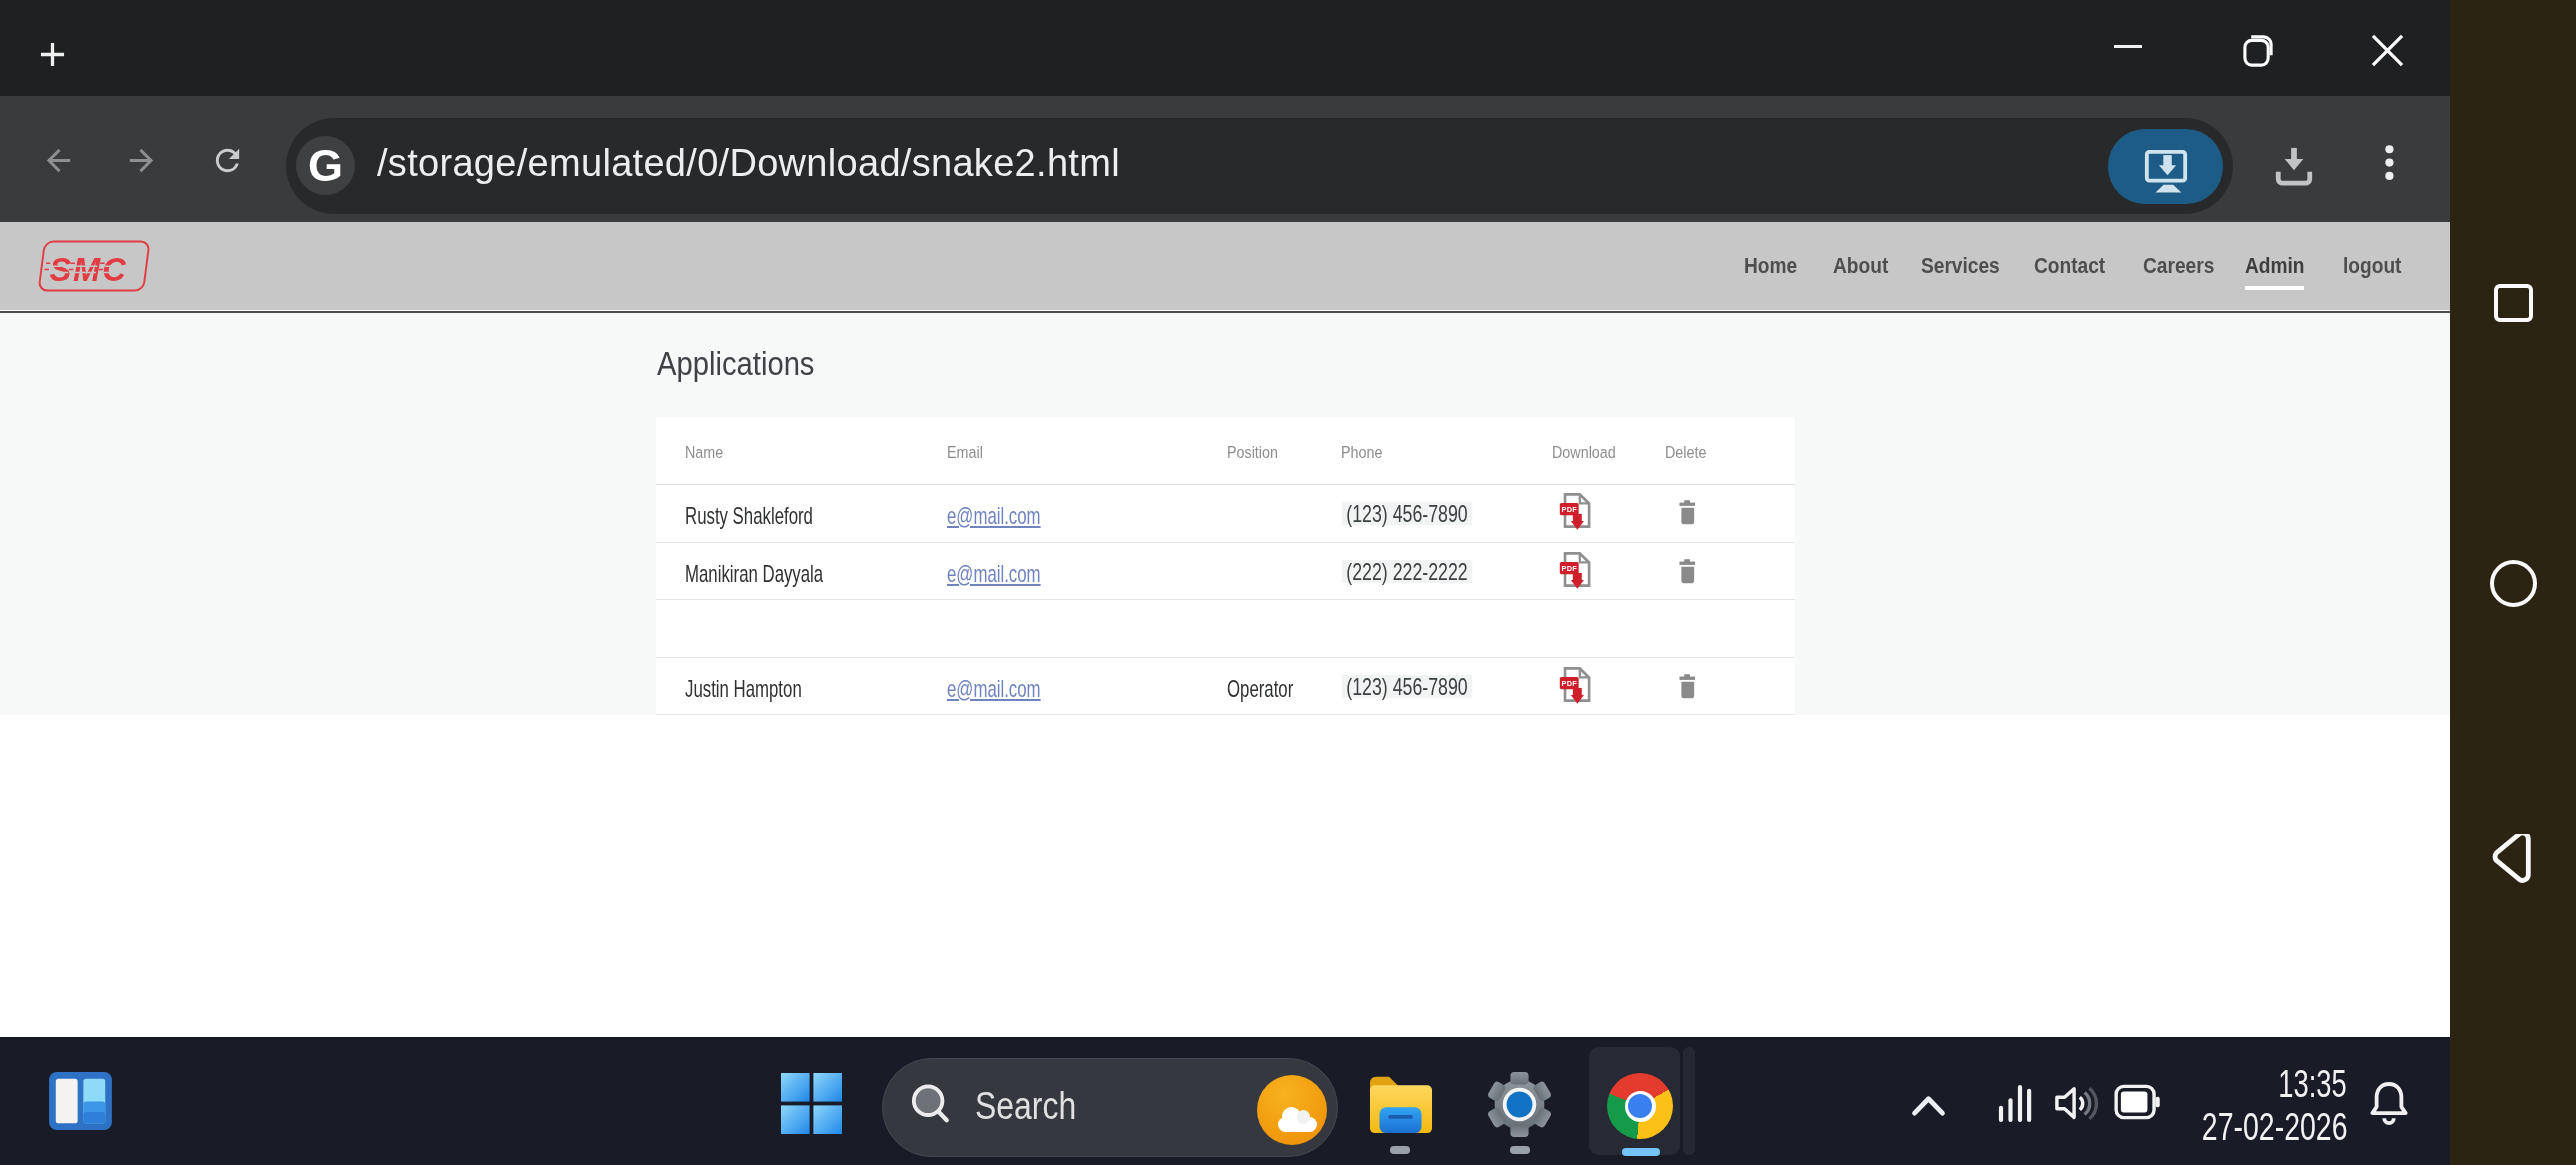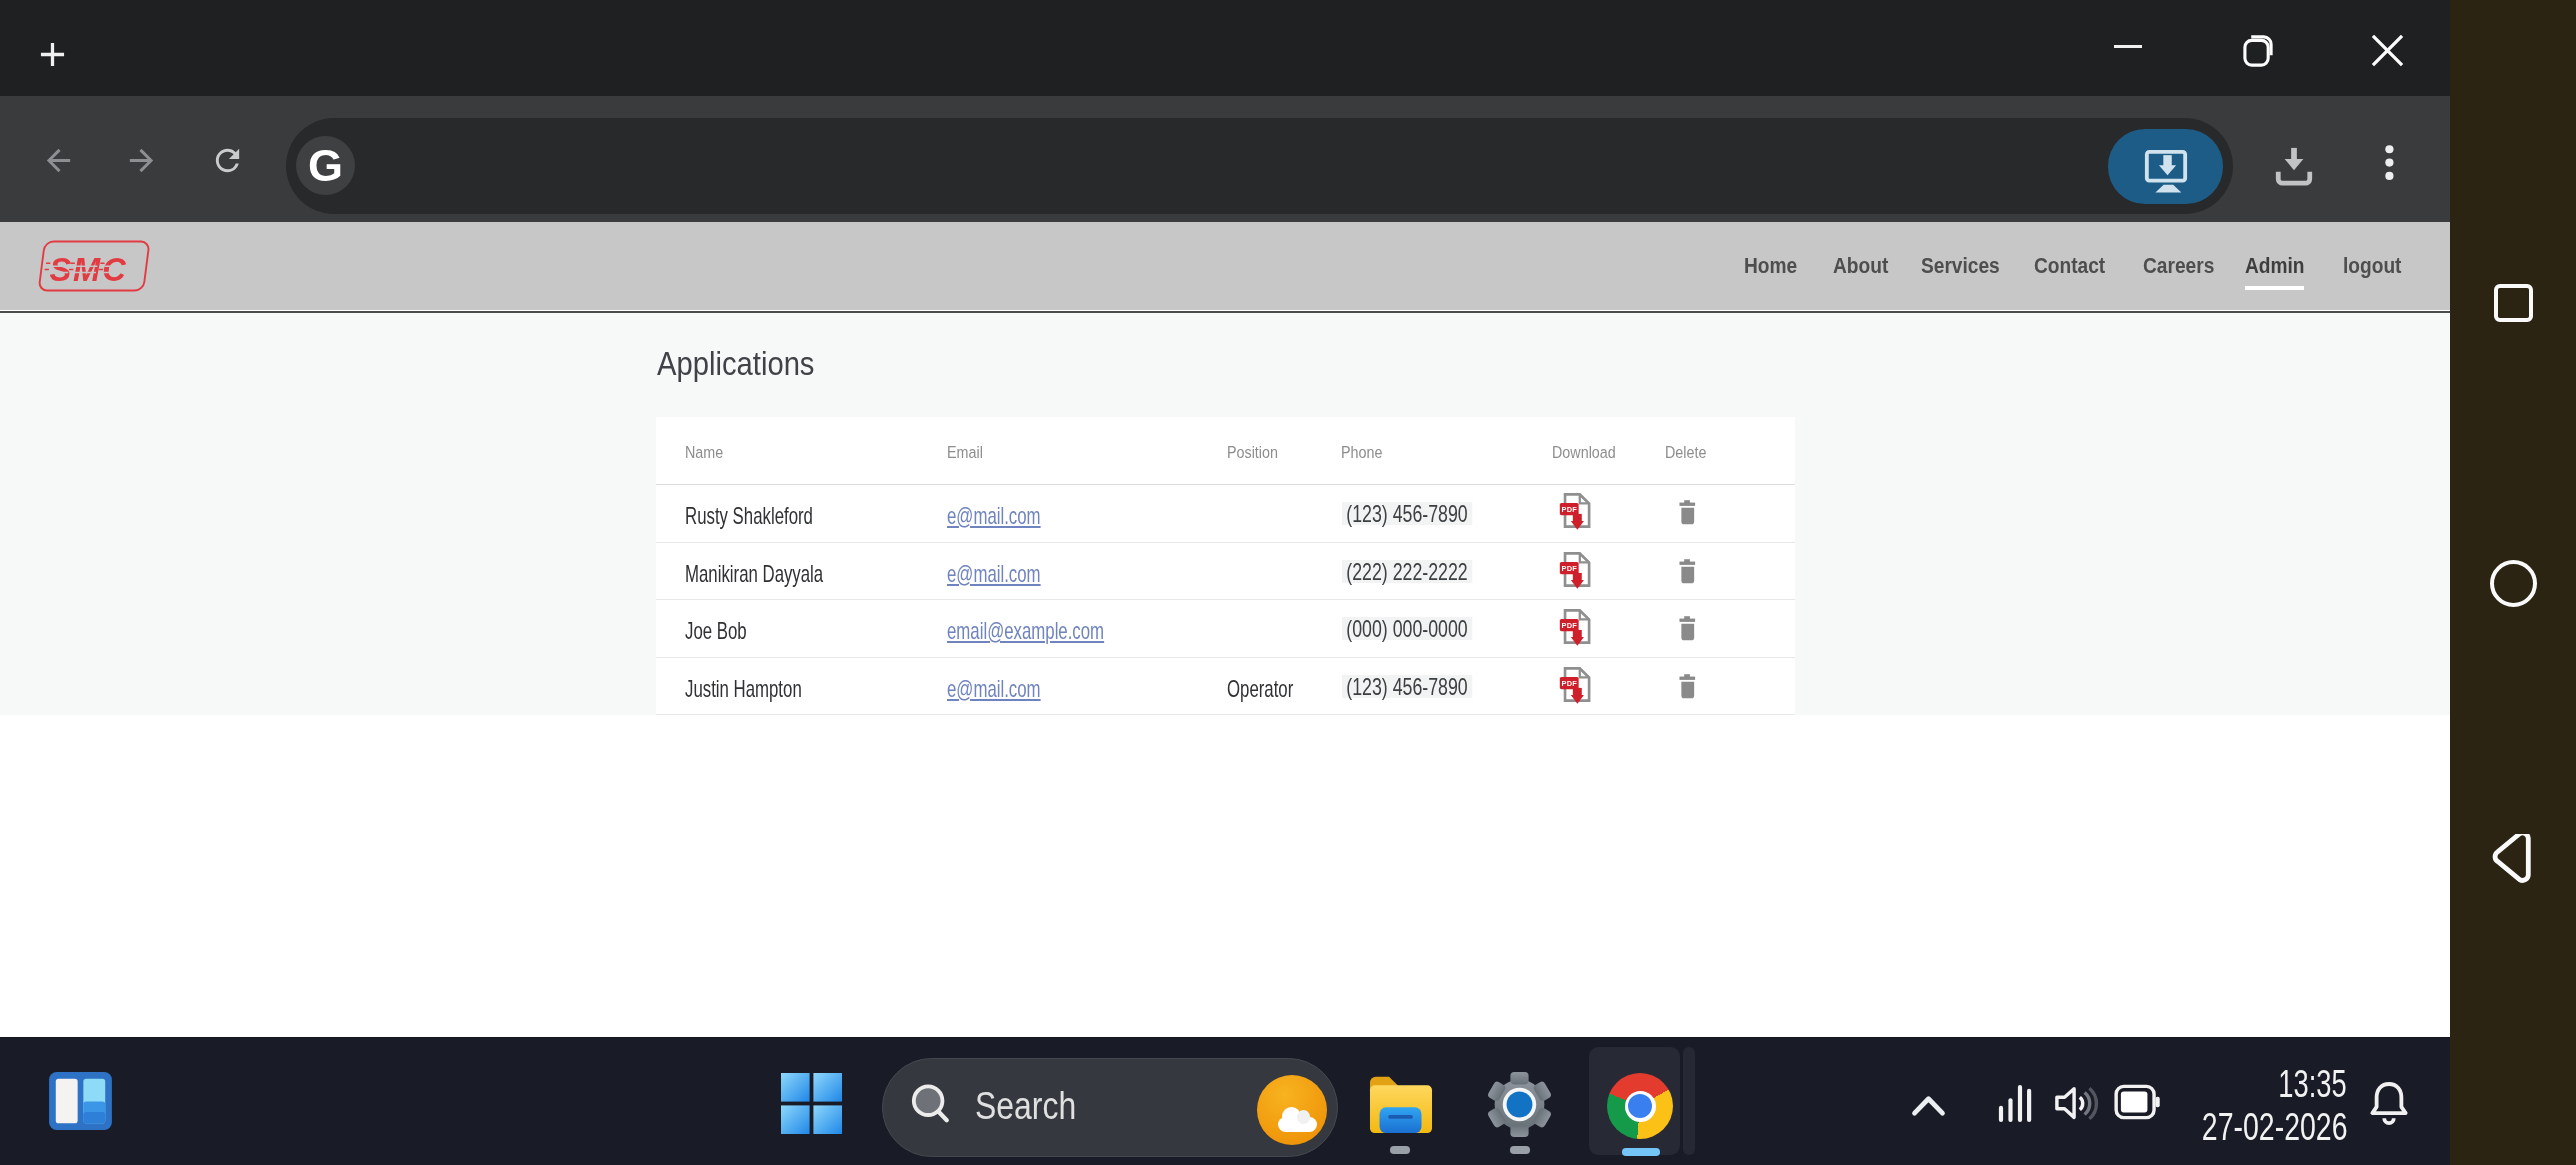--- a/index.html
+++ b/index.html
@@ -92,20 +92,21 @@
   <svg class="abs" style="left:2242px;top:34px" width="32" height="33" viewBox="0 0 33 34">
     <path d="M9.5 3 H22.5 a7.5 7.5 0 0 1 7.5 7.5 V22" stroke="#fdfdfd" stroke-width="3.2" fill="none"></path>
     <rect x="3" y="6.6" width="24" height="25.5" rx="7" stroke="#fdfdfd" stroke-width="3.2" fill="#1f2021"></rect>
   </svg>
   <svg class="abs" style="left:2371px;top:34px" width="33" height="33" viewBox="0 0 34 34">
     <path d="M2 2 L32 32 M32 2 L2 32" stroke="#fdfdfd" stroke-width="3.4" fill="none"></path>
   </svg>
 
   <div class="abs" id="urlpill"></div>
   <div class="abs" id="gcircle">G</div>
+  <div class="abs" id="urltext">/storage/emulated/0/Download/snake2.html</div>
   <svg class="abs" style="left:41px;top:143px" width="35" height="35" viewBox="0 0 24 24">
     <path fill="#8d8f92" d="M20 11H7.83l5.59-5.59L12 4l-8 8 8 8 1.41-1.41L7.83 13H20v-2z"></path>
   </svg>
   <svg class="abs" style="left:124px;top:143px" width="35" height="35" viewBox="0 0 24 24">
     <path fill="#8d8f92" d="M4 13h12.17l-5.59 5.59L12 20l8-8-8-8-1.41 1.41L16.17 11H4v2z"></path>
   </svg>
   <svg class="abs" style="left:210px;top:143px" width="35" height="35" viewBox="0 0 24 24">
     <path fill="#c9cbcd" d="M17.65 6.35A7.96 7.96 0 0 0 12 4c-4.42 0-7.99 3.58-7.99 8s3.57 8 7.99 8c3.73 0 6.84-2.55 7.73-6h-2.08A5.99 5.99 0 0 1 12 18c-3.31 0-6-2.69-6-6s2.69-6 6-6c1.66 0 3.14.69 4.22 1.78L13 11h7V4l-2.35 2.35z"></path>
   </svg>
   <div class="abs" id="bluebtn"></div>
@@ -180,31 +181,20 @@
       <div class="cell email" style="left:291px;line-height:58px">e@mail.com</div>
       <div class="cell ph" style="left:686px;top:0;line-height:58px"><span class="phone">(222) 222-2222</span></div>
       <svg class="pdf" style="left:902px;top:10px" viewBox="0 0 36 41" width="35" height="39">
           <use href="#pdficon"></use>
         </svg>
       <svg class="trash" style="left:1023px;top:17px" viewBox="0 0 19 27" width="18" height="26">
           <use href="#trashicon"></use>
         </svg>
     </div>
 
-    <div class="row" style="top:182px;height:58px">
-      <div class="cell" style="left:29px;line-height:58px">Joe Bob</div>
-      <div class="cell email" style="left:291px;line-height:58px">email@example.com</div>
-      <div class="cell ph" style="left:686px;top:0;line-height:58px"><span class="phone">(000) 000-0000</span></div>
-      <svg class="pdf" style="left:902px;top:10px" viewBox="0 0 36 41" width="35" height="39">
-          <use href="#pdficon"></use>
-        </svg>
-      <svg class="trash" style="left:1023px;top:17px" viewBox="0 0 19 27" width="18" height="26">
-          <use href="#trashicon"></use>
-        </svg>
-    </div>
 
     <div class="row" style="top:240px;height:68px">
       <div class="cell" style="left:29px;line-height:58px">Justin Hampton</div>
       <div class="cell email" style="left:291px;line-height:58px">e@mail.com</div>
       <div class="cell" style="left:571px;line-height:58px">Operator</div>
       <div class="cell ph" style="left:686px;top:0;line-height:58px"><span class="phone">(123) 456-7890</span></div>
       <svg class="pdf" style="left:902px;top:10px" viewBox="0 0 36 41" width="35" height="39">
           <use href="#pdficon"></use>
         </svg>
       <svg class="trash" style="left:1023px;top:17px" viewBox="0 0 19 27" width="18" height="26">

